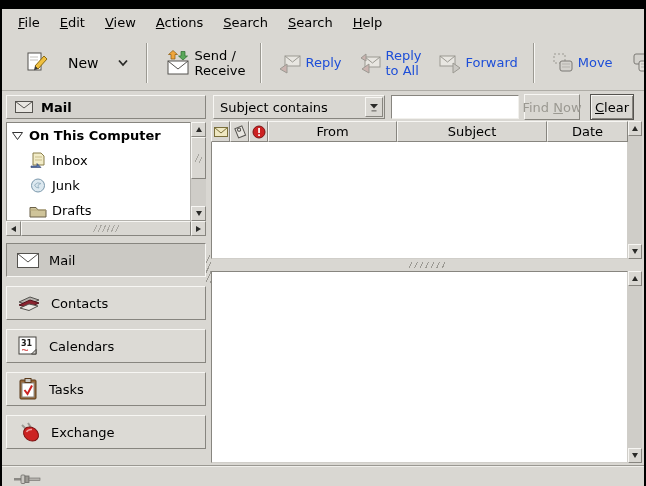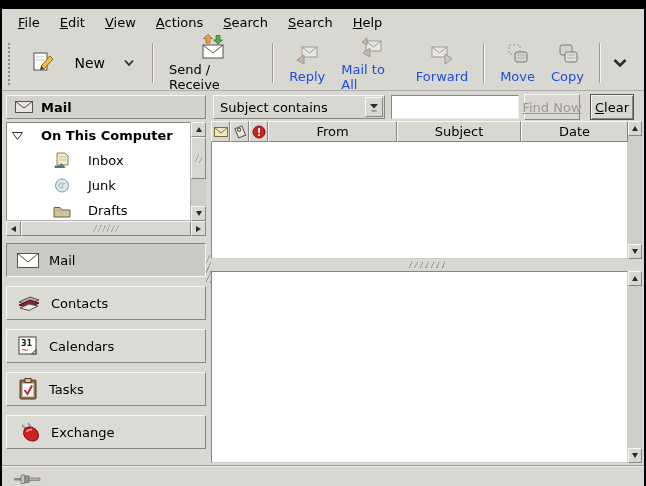--- a/index.html
+++ b/index.html
@@ -12,39 +12,39 @@
   .menubar { position:absolute; left:0; top:0; right:0; height:26px; display:flex; align-items:center; padding-left:6px; }
   .menu-item { padding:3px 10px; font-size:13px; color:#000; cursor:default; }
   .mi-label { display:block; }
   .mi-label::first-letter { text-decoration:underline; }
 
   
   .toolbar { position:absolute; left:0; top:26px; right:0; height:56px; display:flex; align-items:center; border-bottom:1px solid #aeaca6; }
   .tb-grip { width:7px; height:44px; margin:0 8px 0 4px;
              background-image:radial-gradient(#8e8c88 1px, transparent 1.2px);
              background-size:4px 4px; background-position:1px 1px; }
-  .tb-btn { display:flex; flex-direction:column; align-items:center; justify-content:center; gap:2px;
+  .tb-btn { display:flex; flex-direction:row; align-items:center; justify-content:center; gap:2px;
             padding:2px 8px; font-size:13px; color:#000; }
   .tb-btn.dis { color:#1d4ed8; }
   .tb-new { flex-direction:row; gap:18px; padding:4px 10px; font-size:14px; }
   .tb-sep { width:2px; height:40px; margin:0 7px; border-left:1px solid #9b9992; border-right:1px solid #f7f6f3; }
   .tb-overflow { margin-left:auto; margin-right:12px; padding:4px; }
   .icon { display:inline-flex; justify-content:center; }
 
   
   .side-header { position:absolute; left:4px; top:86px; width:200px; height:24px;
                  display:flex; align-items:center; gap:8px; padding-left:8px;
                  background:#d4d2cd; border:1px solid; border-color:#f7f6f3 #87857f #87857f #f7f6f3;
                  font-weight:bold; font-size:13px; }
   .tree-widget { position:absolute; left:4px; top:113px; width:200px; height:114px; }
   .tree-view { position:absolute; left:0; top:0; right:15px; bottom:15px; background:#fff;
                border:1px solid; border-color:#87857f #b5b3ae #b5b3ae #87857f; overflow:hidden; }
-  .tree-row { display:flex; align-items:center; gap:17px; height:25px; font-size:13px; padding-left:4px; white-space:nowrap; }
+  .tree-row { display:flex; align-items:center; gap:5px; height:25px; font-size:13px; padding-left:4px; white-space:nowrap; }
   .tree-row.root { font-weight:bold; }
-  .tree-row.child { padding-left:46px; }
+  .tree-row.child { padding-left:22px; }
 
   .vsb, .tree-vsb { display:flex; flex-direction:column; }
   .tree-vsb { position:absolute; right:0; top:0; width:15px; bottom:15px; background:#cfcdc8; }
   .tree-hsb { position:absolute; left:0; right:0; bottom:0; height:15px; background:#cfcdc8; display:flex; }
   .sb-btn { width:15px; height:15px; flex:none; display:flex; align-items:center; justify-content:center;
             background:#d9d7d2; border:1px solid; border-color:#f7f6f3 #87857f #87857f #f7f6f3; }
   .sb-track { flex:1; background:#cfcdc8; }
   .sb-thumb { background:#d9d7d2; border:1px solid; border-color:#f7f6f3 #87857f #87857f #f7f6f3; position:relative; }
   .sb-thumb::after { content:""; position:absolute; left:3px; right:3px; top:40%; height:9px;
                      background:repeating-linear-gradient(115deg, transparent 0 3px, #a8a6a0 3px 4px); }
@@ -71,32 +71,32 @@
   .searchbar { position:absolute; left:209px; top:84px; width:431px; height:28px; display:flex; align-items:center; }
   .combo { width:172px; height:24px; margin-left:2px; display:flex; align-items:center;
            background:#d9d7d2; border:1px solid; border-color:#f7f6f3 #87857f #87857f #f7f6f3; }
   .combo-label { flex:1; padding-left:6px; font-size:13px; }
   .combo-arrow { width:18px; height:20px; margin-right:1px; display:flex; align-items:center; justify-content:center;
                  background:#d9d7d2; border:1px solid; border-color:#f7f6f3 #87857f #87857f #f7f6f3; }
   .search-input { width:128px; height:24px; margin-left:6px; padding:2px 4px; font-size:13px;
                   background:#fff; border:1px solid; border-color:#87857f #f1f0ec #f1f0ec #87857f; outline:none; }
   .btn { height:26px; display:flex; align-items:center; justify-content:center; font-size:13px; padding:0 6px;
          background:#d9d7d2; border:1px solid; border-color:#f7f6f3 #87857f #87857f #f7f6f3; white-space:pre; }
-  .btn-find { width:56px; margin-left:5px; color:#9b9992;text-decoration:underline; }
+  .btn-find { width:56px; margin-left:5px; color:#9b9992; }
   .btn-clear { width:44px; margin-left:10px; border:1px solid #55534f;
                box-shadow:inset 1px 1px 0 #f7f6f3, inset -1px -1px 0 #87857f; }
   .mn { text-decoration:underline; }
 
   
   .list-header { position:absolute; left:209px; top:112px; width:417px; height:21px; display:flex; }
   .hcell { height:21px; display:flex; align-items:center; justify-content:center; font-size:13px;
            background:#d9d7d2; border:1px solid; border-color:#f7f6f3 #87857f #87857f #f7f6f3; }
   .hcell.ic { width:19px; flex:none; }
   .hcell.c-from { width:129px; flex:none; }
-  .hcell.c-subject { width:124px; flex:none; }
+  .hcell.c-subject { width:150px; flex:none; }
   .hcell.c-date { flex:1; }
   .list-body { position:absolute; left:209px; top:133px; width:417px; height:117px; background:#fff;
                border:1px solid; border-color:#87857f #d0cec9 #d0cec9 #87857f; border-top:none; }
   .list-vsb { position:absolute; left:626px; top:112px; width:14px; height:138px; background:#cfcdc8; }
   .prev-vsb { position:absolute; left:626px; top:262px; width:14px; height:192px; background:#cfcdc8; }
   .vsb { height:100%; }
 
   .hsplit { position:absolute; left:209px; top:250px; width:431px; height:12px; }
   .hsplit .handle { position:absolute; left:196px; top:3px; width:40px; height:6px;
                     background:repeating-linear-gradient(115deg, transparent 0 4px, #9a9892 4px 5px); }
@@ -189,21 +189,21 @@
 
     <div class="tb-btn dis">
       <span class="icon">
         <svg width="26" height="26" viewBox="0 0 26 26">
           <rect x="8" y="7" width="15" height="10" fill="#e8e6e1" stroke="#9b9992"></rect>
           <path d="M8 7 L15.5 13 L23 7" fill="none" stroke="#9b9992"></path>
           <path d="M9 4 L4 8 L9 11 Z" fill="#cbb4b0" stroke="#9b9992"></path>
           <path d="M12 14 L5 19 L12 23 Z" fill="#cbb4b0" stroke="#9b9992"></path>
         </svg>
       </span>
-      <span>Mail to All</span>
+      <span>Reply to All</span>
     </div>
 
     <div class="tb-btn dis">
       <span class="icon">
         <svg width="26" height="26" viewBox="0 0 26 26">
           <rect x="3" y="6" width="15" height="10" fill="#e8e6e1" stroke="#9b9992"></rect>
           <path d="M3 6 L10.5 12 L18 6" fill="none" stroke="#9b9992"></path>
           <path d="M16 13 L23 18 L16 23 Z" fill="#cbc9c4" stroke="#9b9992"></path>
         </svg>
       </span>

